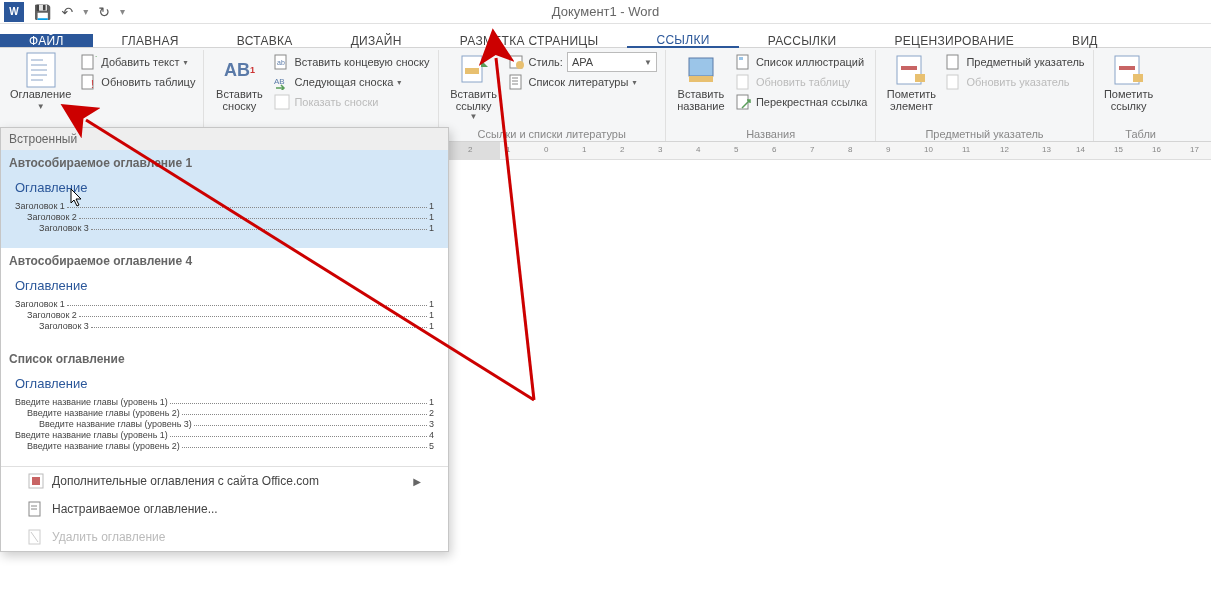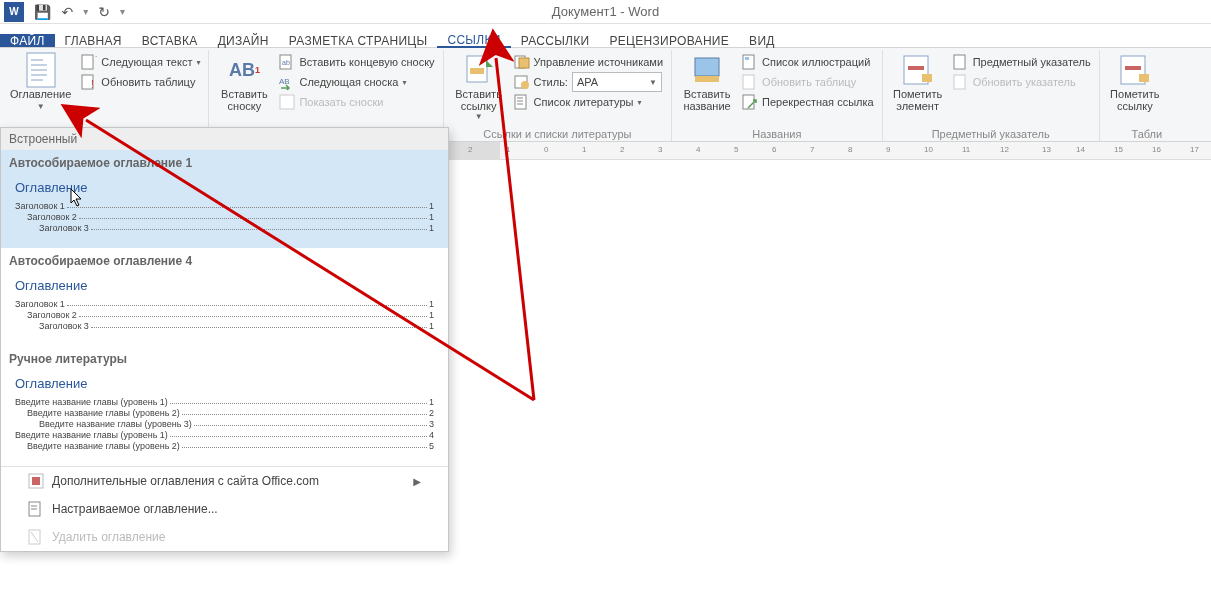--- a/index.html
+++ b/index.html
@@ -7,21 +7,21 @@
 
 
 .titlebar { height: 24px; background: #fff; display: flex; align-items: center; border-bottom: 1px solid #e1e1e1; }
 .titlebar .word-icon { width: 20px; height: 20px; background: #2b579a; color: #fff; font-size: 10px; font-weight: bold; display: flex; align-items: center; justify-content: center; margin-left: 4px; }
 .qat { display: flex; gap: 10px; margin-left: 10px; align-items: center; color: #555; }
 .qat span { cursor: pointer; font-size: 14px; }
 .doc-title { position: absolute; left: 50%; transform: translateX(-50%); font-size: 13px; color: #666; }
 
 
 .tabs { height: 24px; display: flex; align-items: stretch; background: #fff; border-bottom: 1px solid #d4d4d4; }
-.tab { padding: 0 10px; font-size: 12px; display: flex; align-items: center; cursor: pointer; color: #444; letter-spacing: 0.3px; margin-top: 10px; }
+.tab { padding: 0 29px; font-size: 12px; display: flex; align-items: center; cursor: pointer; color: #444; letter-spacing: 0.3px; margin-top: 10px; }
 .tab.file { background: #2b579a; color: #fff; }
 .tab.active { color: #2b579a; border-bottom: 2px solid #2b579a; margin-bottom: -1px; }
 
 
 .ribbon { height: 94px; background: #f5f6f7; border-bottom: 1px solid #d4d4d4; display: flex; padding: 2px 0 0 0; }
 .group { border-right: 1px solid #e0e0e0; display: flex; flex-direction: column; justify-content: space-between; padding: 2px 6px 1px 6px; }
 .group-label { text-align: center; font-size: 11px; color: #888; padding-top: 1px; }
 .group-body { flex: 1; display: flex; gap: 4px; }
 .big-btn { display: flex; flex-direction: column; align-items: center; justify-content: flex-start; padding: 2px 4px; cursor: pointer; min-width: 58px; }
 .big-btn .ico { width: 32px; height: 32px; display: flex; align-items: center; justify-content: center; margin-bottom: 2px; }
@@ -116,21 +116,21 @@
         <div style="font-size:8px;color:#666;margin-top:2px">▼</div>
       </div>
       <div class="stack">
         <div class="small-btn">
           <span class="sico">
               <svg width="16" height="16">
                 <rect x="1" y="1" width="11" height="14" fill="#fff" stroke="#888"></rect>
                 <text x="14" y="6" font-size="9" fill="#5a9e5a">+</text>
               </svg>
             </span>
-          <span>Следующая текст</span>
+          <span>Добавить текст</span>
           <span style="font-size:8px;color:#666">▾</span>
         </div>
         <div class="small-btn">
           <span class="sico">
               <svg width="16" height="16">
                 <rect x="1" y="1" width="11" height="14" fill="#fff" stroke="#888"></rect>
                 <text x="10" y="14" font-size="10" fill="#c33">!</text>
               </svg>
             </span>
           <span>Обновить таблицу</span>
@@ -191,29 +191,20 @@
               <rect x="4" y="2" width="20" height="26" fill="#fff" stroke="#8aa4c8"></rect>
               <rect x="7" y="14" width="14" height="6" fill="#e8c070"></rect>
               <path d="M23,6 L30,13 L23,13 Z" fill="#5a9e5a"></path>
             </svg>
           </div>
         <div class="lbl" style="white-space:pre-line">Вставить
 ссылку</div>
         <div style="font-size:8px;color:#666">▼</div>
       </div>
       <div class="stack">
-        <div class="small-btn">
-          <span class="sico">
-              <svg width="16" height="16">
-                <rect x="1" y="2" width="10" height="12" fill="#fff" stroke="#888"></rect>
-                <rect x="5" y="4" width="10" height="10" fill="#e8c070" stroke="#b89040"></rect>
-              </svg>
-            </span>
-          <span>Управление источниками</span>
-        </div>
         <div class="small-btn">
           <span class="sico">
               <svg width="16" height="16">
                 <rect x="1" y="2" width="12" height="12" fill="#fff" stroke="#888"></rect>
                 <circle cx="11" cy="11" r="4" fill="#e8c070"></circle>
               </svg>
             </span>
           <span>Стиль:</span>
           <div class="style-select">
             <span>APA</span>
@@ -399,21 +390,21 @@
           <span class="name">Заголовок 2</span>
           <span class="dots"></span>
           <span class="pg">1</span>
         </div>
         <div class="row indent2">
           <span class="name">Заголовок 3</span>
           <span class="dots"></span>
           <span class="pg">1</span>
         </div>
       </div>
-      <div class="dd-section-title">Ручное литературы</div>
+      <div class="dd-section-title">Список оглавление</div>
       <div class="dd-preview">
         <div class="ptitle">Оглавление</div>
         <div class="row indent0">
           <span class="name">Введите название главы (уровень 1)</span>
           <span class="dots"></span>
           <span class="pg">1</span>
         </div>
         <div class="row indent1">
           <span class="name">Введите название главы (уровень 2)</span>
           <span class="dots"></span>

